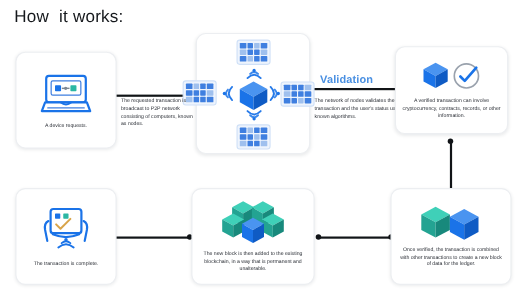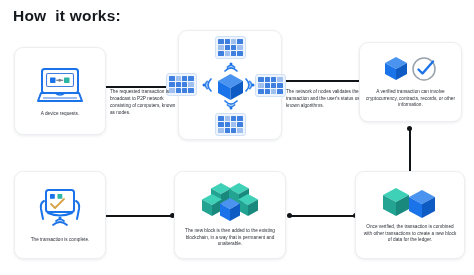--- a/index.html
+++ b/index.html
@@ -7,21 +7,21 @@
     width: 474px; height: 275px;
     background: #ffffff;
     font-family: "Liberation Sans", sans-serif;
     overflow: hidden;
   }
   #stage { position: relative; width: 474px; height: 275px; }
 
   
   .title {
     position: absolute; left: 13px; top: 7px;
-    font-size: 15.5px; font-weight: bold; color: #15181c;
+    font-size: 15.5px; font-weight: normal; color: #15181c;
     letter-spacing: .2px; white-space: pre;
   }
 
   
   .card {
     position: absolute;
     background: #ffffff;
     border: 1px solid #eceef1;
     border-radius: 9px;
     box-shadow: 0 1px 3px rgba(30,40,60,.09);
@@ -221,20 +221,21 @@
       <i></i>
       <i class="dim"></i>
     <i class="dim"></i>
       <i></i>
       <i></i>
       <i></i>
   </div>
 
   <div class="broadcast-cap">The requested transaction is broadcast to P2P network consisting of computers, known as nodes.</div>
 
+  <div class="validation-label">Validation</div>
   <div class="valid-cap">The network of nodes validates the transaction and the user's status using known algorithms.</div>
 
   <div class="card" id="card-verified">
     <div class="icon-wrap">
       <svg width="56" height="30" viewBox="0 0 56 30">
 
         <path d="M13 2 L24 8 L13 14 L2 8 Z" fill="#4a94f0"></path>
         <path d="M2 8 L13 14 L13 25 L2 19 Z" fill="#1a73e8"></path>
         <path d="M24 8 L13 14 L13 25 L24 19 Z" fill="#0f5bc4"></path>
 

